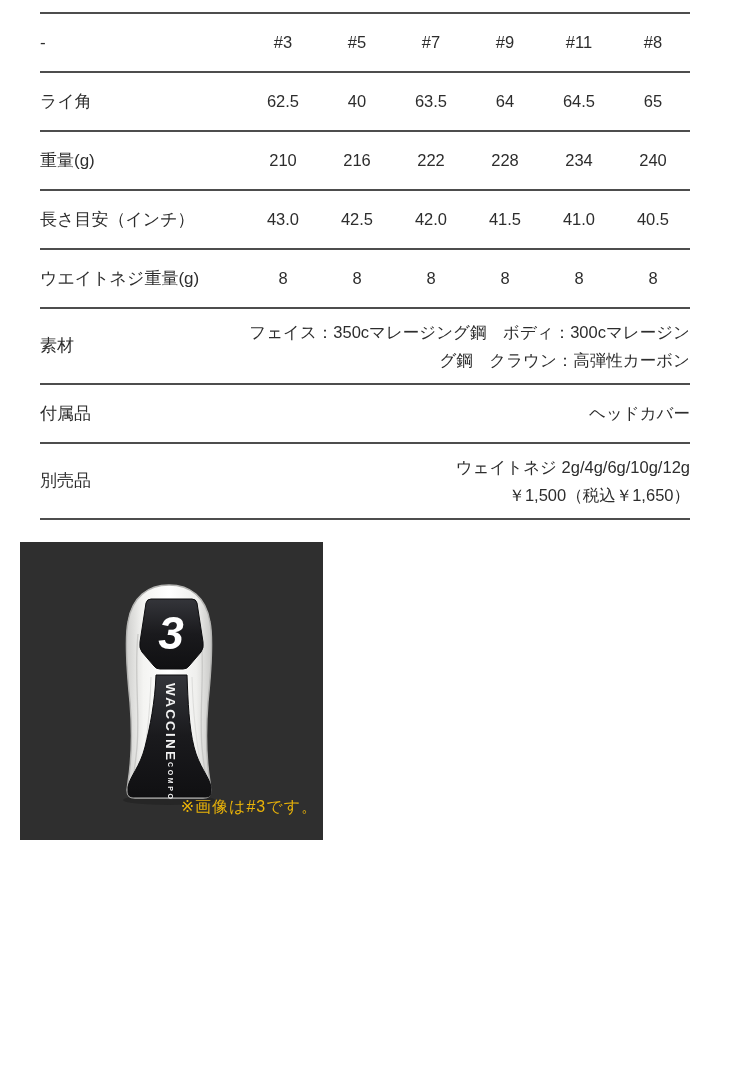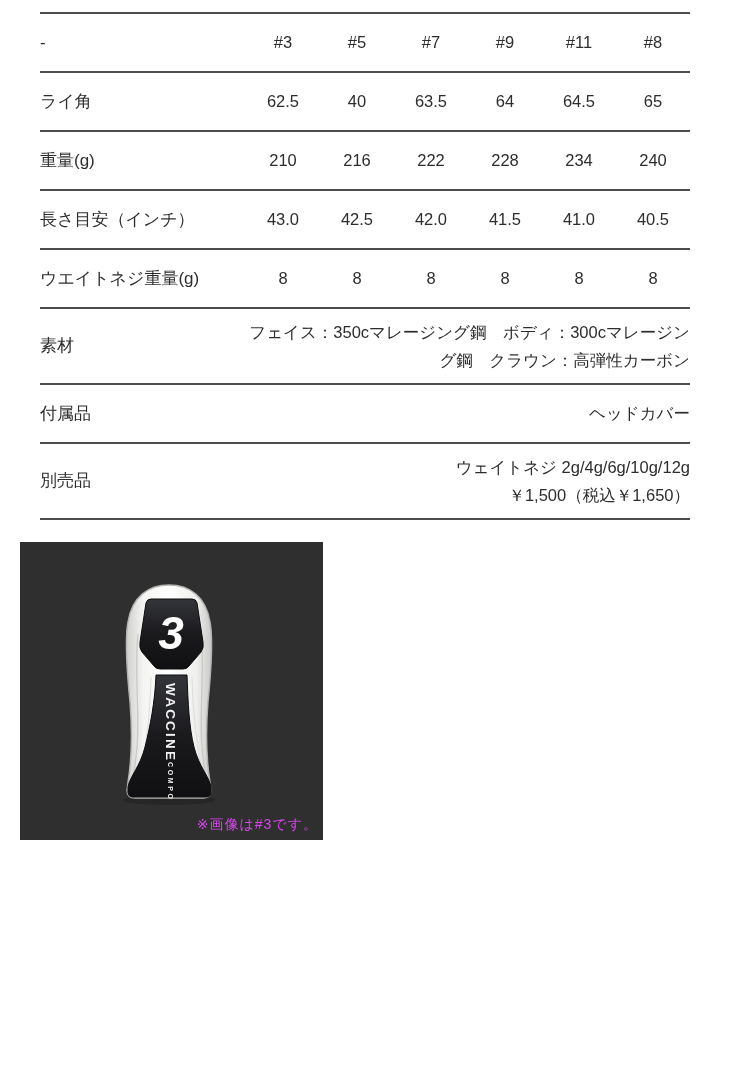--- a/index.html
+++ b/index.html
@@ -43,23 +43,23 @@
   
   .photo-box {
     position: relative;
     width: 303px; height: 298px;
     margin: 22px 0 0 20px;
     background: #2f2f2f;
   }
   .photo-box svg { display: block; }
   .photo-caption {
     position: absolute;
-    right: 5px; bottom: 6px;
-    color: #d946ef;
-    font-size: 14px;
+    right: 5px; bottom: 22px;
+    color: #eab308;
+    font-size: 16px;
     letter-spacing: 1px;
     white-space: nowrap;
   }
   .hc-brand {
     fill: #f2f2f2;
     font-family: "Liberation Sans", "DejaVu Sans", sans-serif;
     font-weight: bold;
   }
 </style>
 </head>

